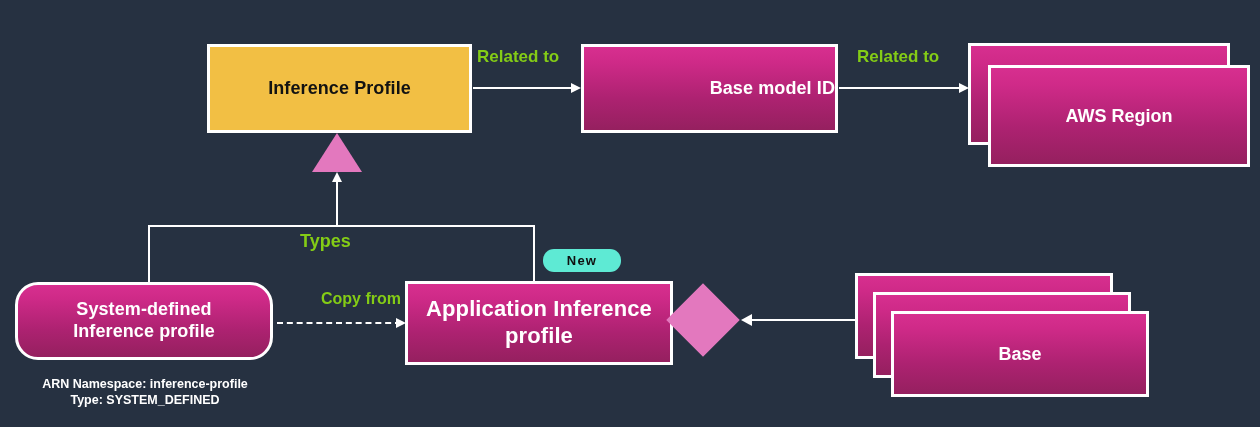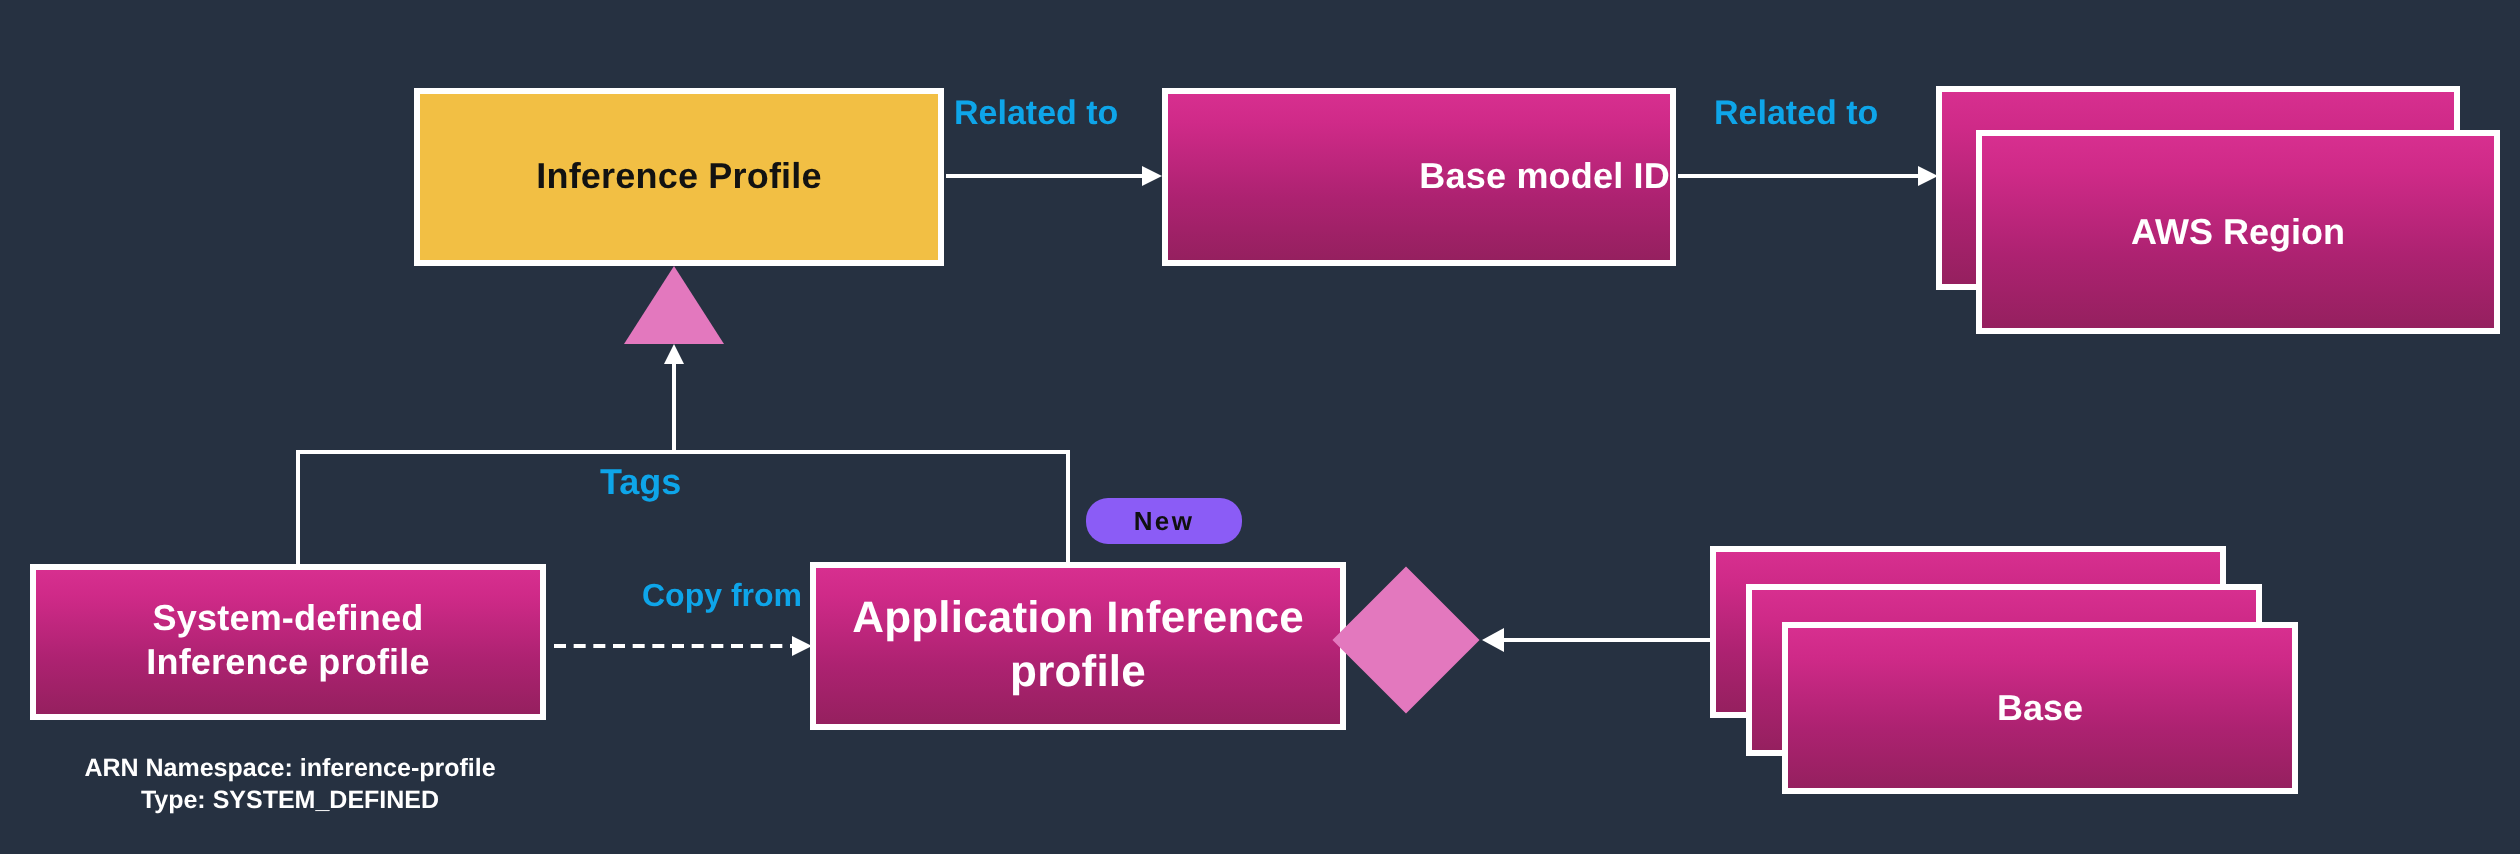--- a/index.html
+++ b/index.html
@@ -94,36 +94,36 @@
     border-bottom: 39px solid #e378be;
   }
   .diamond-pink {
     position: absolute;
     background: #e378be;
     transform: rotate(45deg);
   }
   
   .edge-label {
     position: absolute;
-    color: #0ea5e9;
+    color: #84cc16;
     font-weight: bold;
     white-space: nowrap;
   }
   .caption {
     position: absolute;
     color: #ffffff;
     font-weight: bold;
     font-size: 12.5px;
     line-height: 1.28;
     text-align: center;
     white-space: pre-line;
   }
   .badge-new {
     position: absolute;
-    background: #8b5cf6;
+    background: #5eead4;
     color: #101010;
     border-radius: 11px;
     display: flex;
     align-items: center;
     justify-content: center;
     font-weight: bold;
     font-size: 13px;
     letter-spacing: 1.2px;
   }
 </style>
@@ -158,23 +158,23 @@
 
   <div class="line-v" style="left:336px; top:181px; height:45px;"></div>
   <div class="arrow-up" style="left:332px; top:172px;"></div>
 
   <div class="line-h" style="left:148px; top:225px; width:387px;"></div>
 
   <div class="line-v" style="left:148px; top:225px; height:58px;"></div>
 
   <div class="line-v" style="left:533px; top:225px; height:57px;"></div>
 
-  <div class="edge-label" style="left:300px; top:231px; font-size:18px;">Tags</div>
-
-  <div class="node node-magenta" style="left:15px; top:282px; width:258px; height:78px; font-size:18px;">
+  <div class="edge-label" style="left:300px; top:231px; font-size:18px;">Types</div>
+
+  <div class="node node-magenta" style="left:15px; top:282px; width:258px; height:78px; font-size:18px;border-radius:23px;">
     <span style="white-space:pre-line;">System-defined
 Inference profile</span>
   </div>
   <div class="caption" style="left:0px; top:376px; width:290px;">ARN Namespace: inference-profile
 Type: SYSTEM_DEFINED</div>
 
   <div class="dash-h" style="left:277px; top:322px; width:124px;"></div>
   <div class="arrow-right" style="left:396px; top:318px;"></div>
   <div class="edge-label" style="left:286px; top:290px; font-size:16px;margin-left:35px;">Copy from</div>
 

